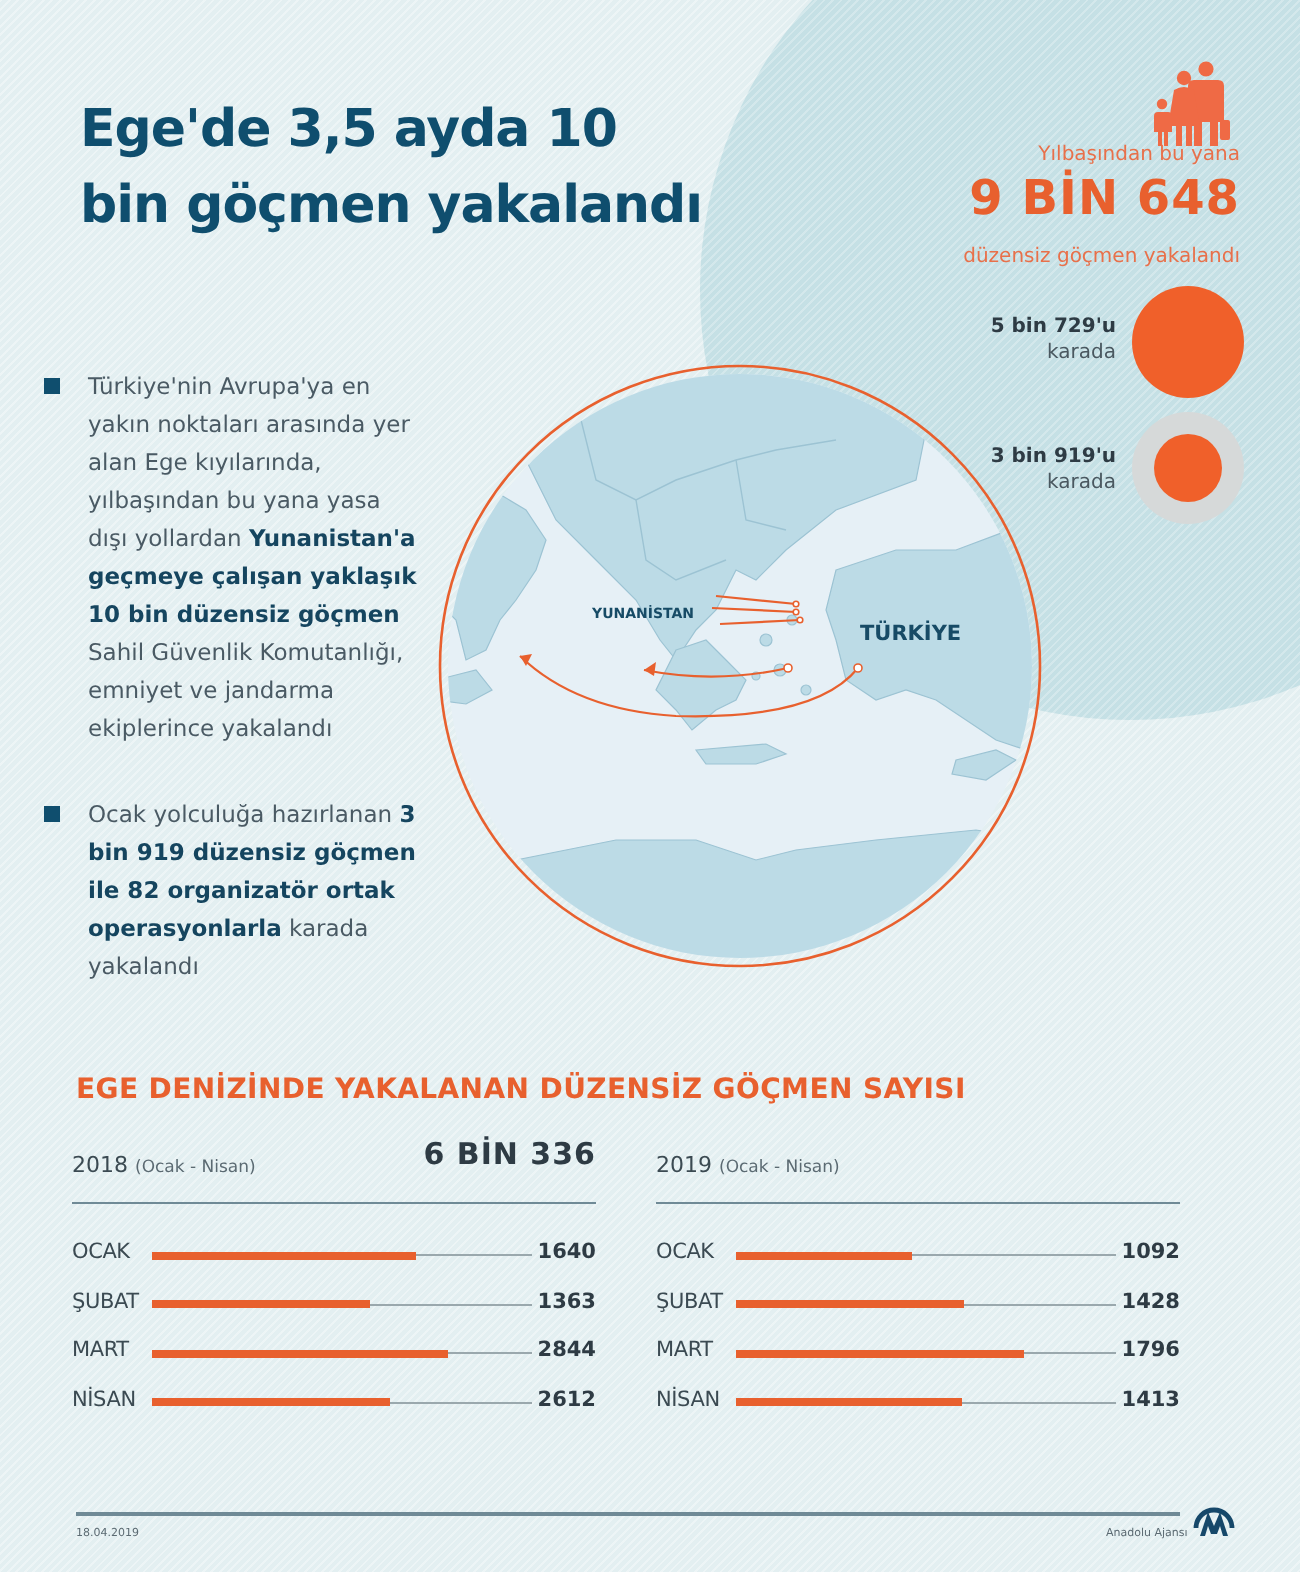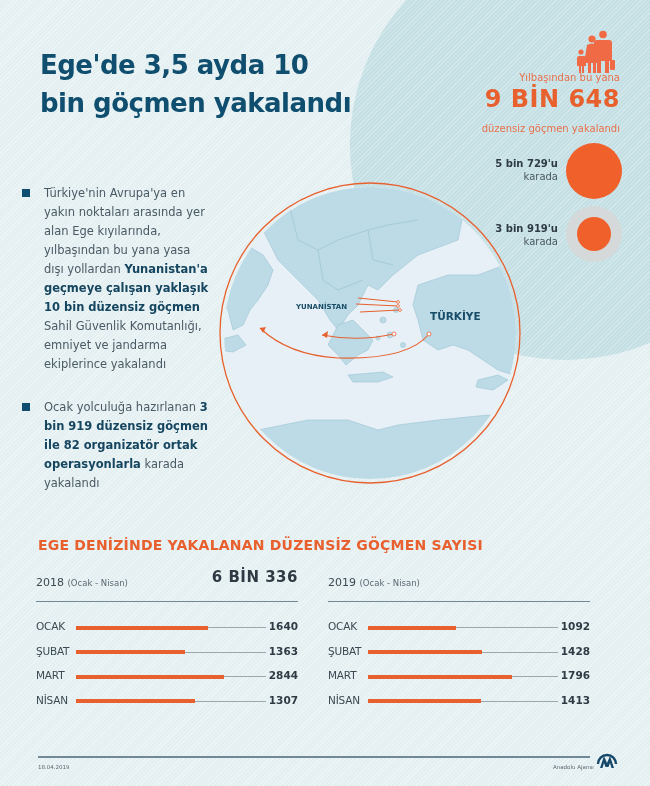--- a/index.html
+++ b/index.html
@@ -191,21 +191,21 @@
     <div class="row">
         <span class="row-label">MART</span>
         <div class="row-track"></div>
         <div class="row-bar" style="width:148px"></div>
         <span class="row-value">2844</span>
       </div>
     <div class="row">
         <span class="row-label">NİSAN</span>
         <div class="row-track"></div>
         <div class="row-bar" style="width:119px"></div>
-        <span class="row-value">1307</span>
+        <span class="row-value">2612</span>
       </div>
   </div>
 </div>
 
 <div class="panel panel-right">
   <div class="panel-head">
     <div class="panel-year"><span>2019</span> <small>(Ocak - Nisan)</small></div>
   </div>
   <div class="rows">
     <div class="row">

